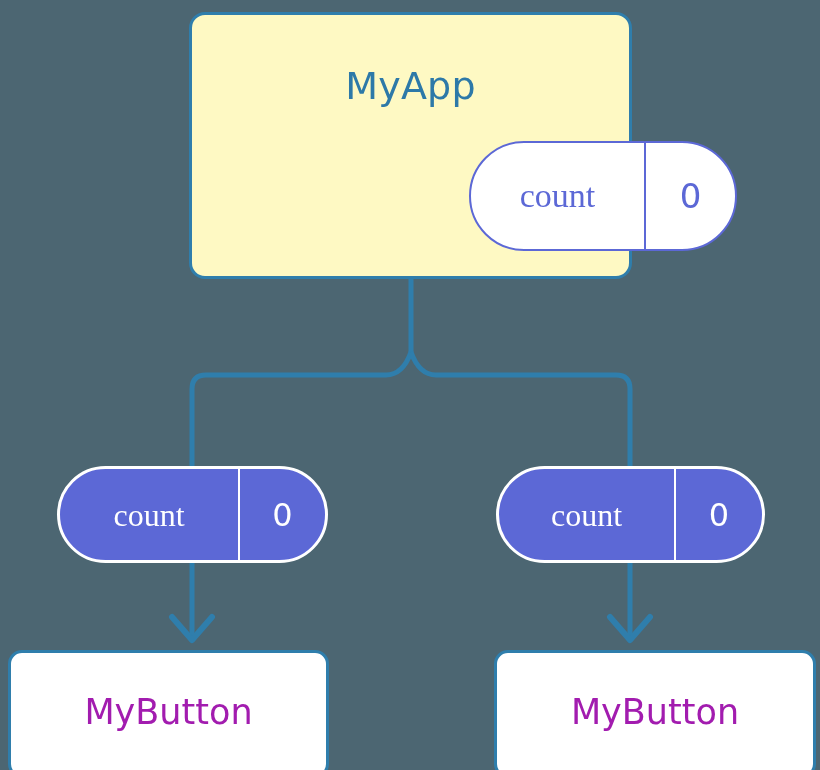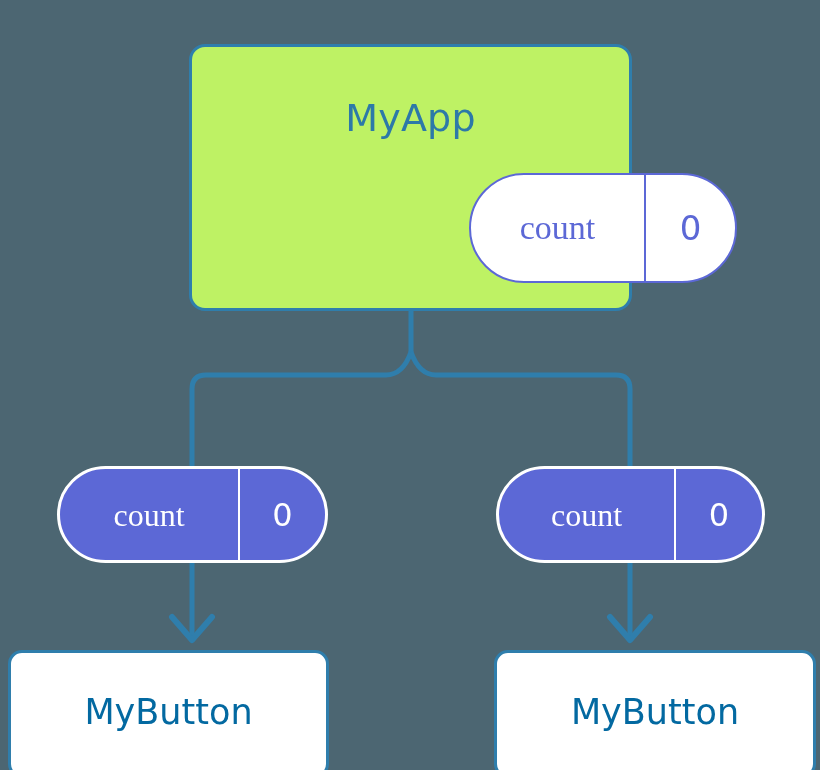--- a/index.html
+++ b/index.html
@@ -27,25 +27,24 @@
     top: 0;
     width: 820px;
     height: 770px;
     pointer-events: none;
   }
 
   
   .component-card {
     position: absolute;
     box-sizing: border-box;
-    background: #bef264;
+    background: #fef9c3;
     border: 3px solid #2f7eac;
     border-radius: 16px;
     z-index: 2;
-    margin-top: 32px;
   }
   #root-card {
     left: 189px;
     top: 12px;
     width: 443px;
     height: 267px;
   }
   .card-title {
     position: absolute;
     left: 0;
@@ -136,21 +135,21 @@
     box-sizing: border-box;
     background: #ffffff;
     border: 3px solid #2f7eac;
     border-radius: 14px;
     z-index: 2;
     display: flex;
     align-items: center;
     justify-content: center;
   }
   .leaf-title {
-    color: #0369a1;
+    color: #a21caf;
     font-size: 35px;
     font-weight: 400;
     line-height: 1;
     transform: translateY(-2px);
   }
   #leaf-left {
     left: 8px;
     top: 650px;
     width: 321px;
     height: 128px;

